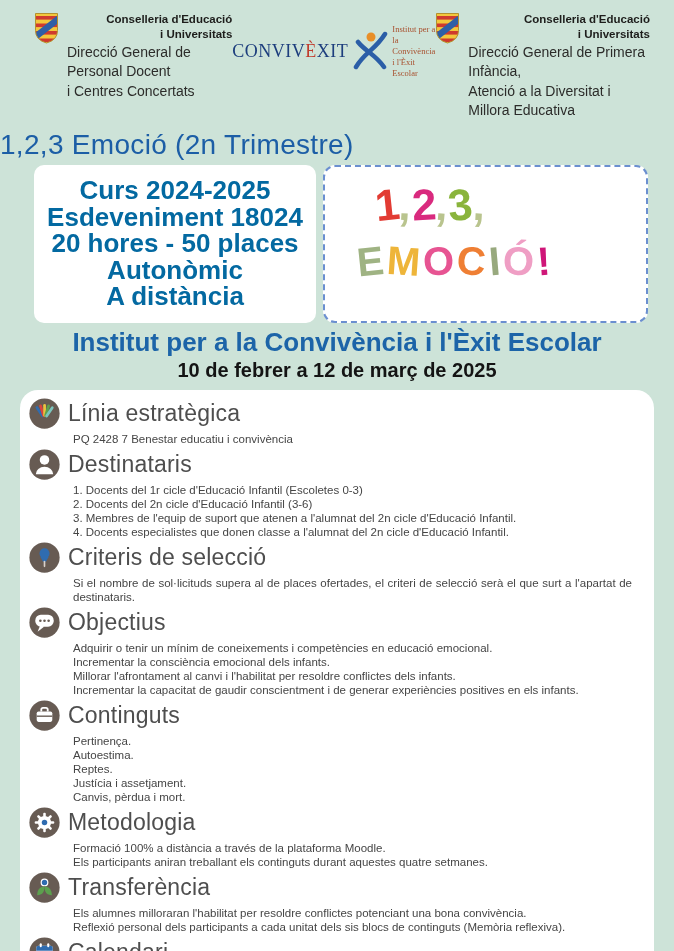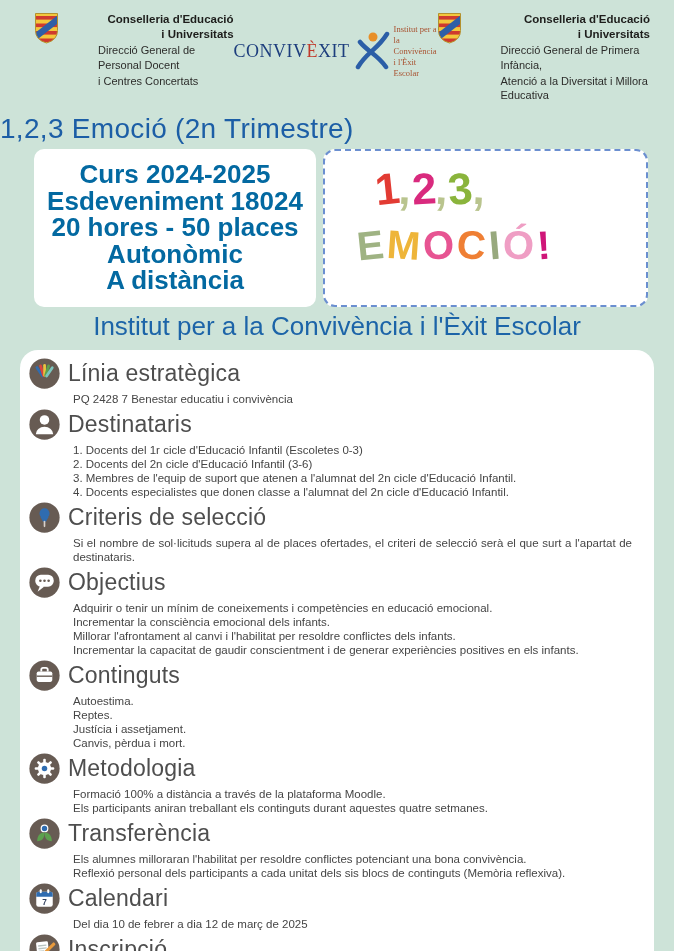--- a/index.html
+++ b/index.html
@@ -6,21 +6,21 @@
   .page {
     position:relative; width:674px; min-height:951px; margin:0 auto;
     background:#cde3d8; font-family:"Liberation Sans", sans-serif;
     box-sizing:border-box; overflow:hidden;
   }
   
   .header { display:flex; justify-content:space-between; align-items:flex-start;
             padding:12px 24px 0 34px; }
   .gov-logo { display:flex; gap:8px; align-items:flex-start; }
   .gov-text .org  { font-weight:bold; font-size:11.5px; color:#1d1d1b; line-height:1.3;text-align:right; }
-  .gov-text .dept { font-size:11px; color:#2c2c2a; line-height:1.35; margin-top:1px;margin-left:31px; }
+  .gov-text .dept { font-size:14px; color:#2c2c2a; line-height:1.35; margin-top:1px; }
   .convivexit { display:flex; align-items:center; gap:3px; margin-top:12px; }
   .brand { font-family:"Liberation Serif", serif; font-weight:normal; font-size:18px;
            color:#1d3e7d; letter-spacing:.5px; }
   .brand .accent { color:#c03a2b; }
   .tagline { font-family:"Liberation Serif", serif; font-size:8.5px; line-height:1.3;
              color:#a8512f; }
   
   .title { margin:10px 0 4px; text-align:left; font-size:28px; font-weight:normal;
            color:#1c5ea6; letter-spacing:.3px; }
   
@@ -28,21 +28,21 @@
   .info-box { width:282px; background:#fff; border-radius:10px; box-sizing:border-box;
               padding:12px 8px; text-align:center; }
   .info-line { color:#0369a1; font-size:26px; font-weight:bold; line-height:26.5px; }
   .art-box { flex:1; background:#fff; border:2px dashed #6b8fd0; border-radius:12px;
              box-sizing:border-box; padding:16px 10px 8px 32px; overflow:hidden; }
   .art-line1 { font-size:44px; font-weight:bold; line-height:1; padding-left:18px; }
   .art-line2 { font-size:40px; font-weight:bold; line-height:1; margin-top:14px;
                letter-spacing:3px; }
   .art-line1 span, .art-line2 span { display:inline-block; }
   
-  .subtitle { text-align:center; color:#1c64a8; font-size:26px; font-weight:normal;
+  .subtitle { text-align:center; color:#1c64a8; font-size:26px; font-weight:bold;
               margin-top:4px; }
   .date-range { text-align:center; color:#141414; font-size:20px; font-weight:600;
                 margin-top:1px; }
   
   .card { width:634px; margin:8px auto 0; background:#fff; border-radius:18px;
           box-sizing:border-box; padding:8px 18px 10px 8px; }
   .section .sec-head { display:flex; align-items:center; gap:7px; height:30px; }
   .sec-icon { width:33px; height:33px; flex:0 0 33px; }
   .sec-icon svg { display:block; }
   .sec-title { font-size:23px; color:#4e4e4e; letter-spacing:.2px; }
@@ -136,20 +136,21 @@
         <div class="info-line">Autonòmic</div>
         <div class="info-line">A distància</div>
       </div>
     <div class="art-box">
       <div class="art-line1" id="art-line1"><span style="color: rgb(226, 59, 51); transform: rotate(-6deg);">1</span><span style="color: rgb(185, 196, 142); transform: rotate(4deg);">,</span><span style="color: rgb(217, 42, 126); transform: rotate(-3deg);">2</span><span style="color: rgb(185, 196, 142); transform: rotate(5deg);">,</span><span style="color: rgb(138, 180, 60); transform: rotate(-5deg);">3</span><span style="color: rgb(185, 196, 142); transform: rotate(3deg);">,</span></div>
       <div class="art-line2" id="art-line2"><span style="color: rgb(159, 179, 131); transform: rotate(-6deg);">E</span><span style="color: rgb(238, 181, 58); transform: rotate(4deg);">M</span><span style="color: rgb(231, 84, 146); transform: rotate(-3deg);">O</span><span style="color: rgb(239, 127, 52); transform: rotate(5deg);">C</span><span style="color: rgb(152, 169, 126); transform: rotate(-5deg);">I</span><span style="color: rgb(239, 158, 196); transform: rotate(3deg);">Ó</span><span style="color: rgb(207, 22, 120); transform: rotate(-4deg);">!</span></div>
     </div>
   </div>
 
   <div class="subtitle">Institut per a la Convivència i l'Èxit Escolar</div>
+  <div class="date-range">10 de febrer a 12 de març de 2025</div>
 
   <div class="card" id="card">
   <div class="section">
     <div class="sec-head">
       <span class="sec-icon">
             <svg width="33" height="33" viewBox="0 0 36 36">
               <circle cx="18" cy="18" r="16.5" fill="#675b53"></circle>
               <g>
                 <rect x="16.6" y="7.5" width="3" height="14" rx="1.5" fill="#2f6cb0" transform="rotate(-34 18 24)"></rect>
                 <rect x="16.6" y="7.5" width="3" height="14" rx="1.5" fill="#d8453e" transform="rotate(-17 18 24)"></rect>
@@ -230,20 +231,21 @@
             <svg width="33" height="33" viewBox="0 0 36 36">
               <circle cx="18" cy="18" r="16.5" fill="#675b53"></circle>
               <rect x="9.5" y="13.5" width="17" height="11.5" rx="2" fill="#fff"></rect>
               <path d="M14.5,13.5 v-2 a1.8,1.8 0 0 1 1.8,-1.8 h3.4 a1.8,1.8 0 0 1 1.8,1.8 v2" fill="none" stroke="#fff" stroke-width="2"></path>
               <rect x="9.5" y="18" width="17" height="1.5" fill="#675b53"></rect>
             </svg>
           </span>
       <span class="sec-title">Continguts</span>
     </div>
     <div class="sec-body">
+          <div>Pertinença.</div>
           <div>Autoestima.</div>
           <div>Reptes.</div>
           <div>Justícia i assetjament.</div>
           <div>Canvis, pèrdua i mort.</div>
         </div>
   </div>
 
   <div class="section">
     <div class="sec-head">
       <span class="sec-icon">

